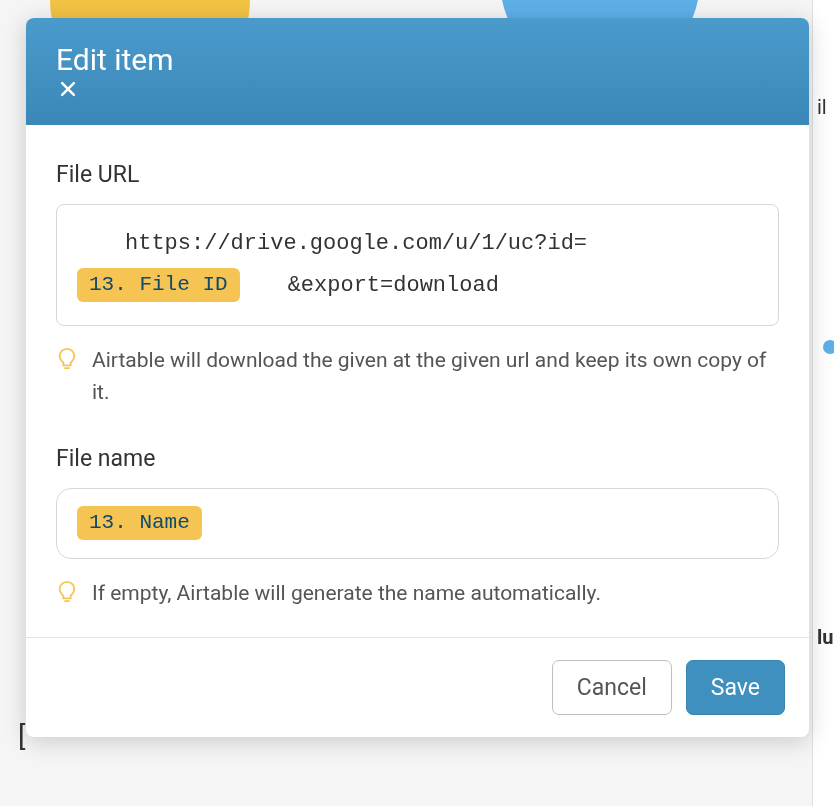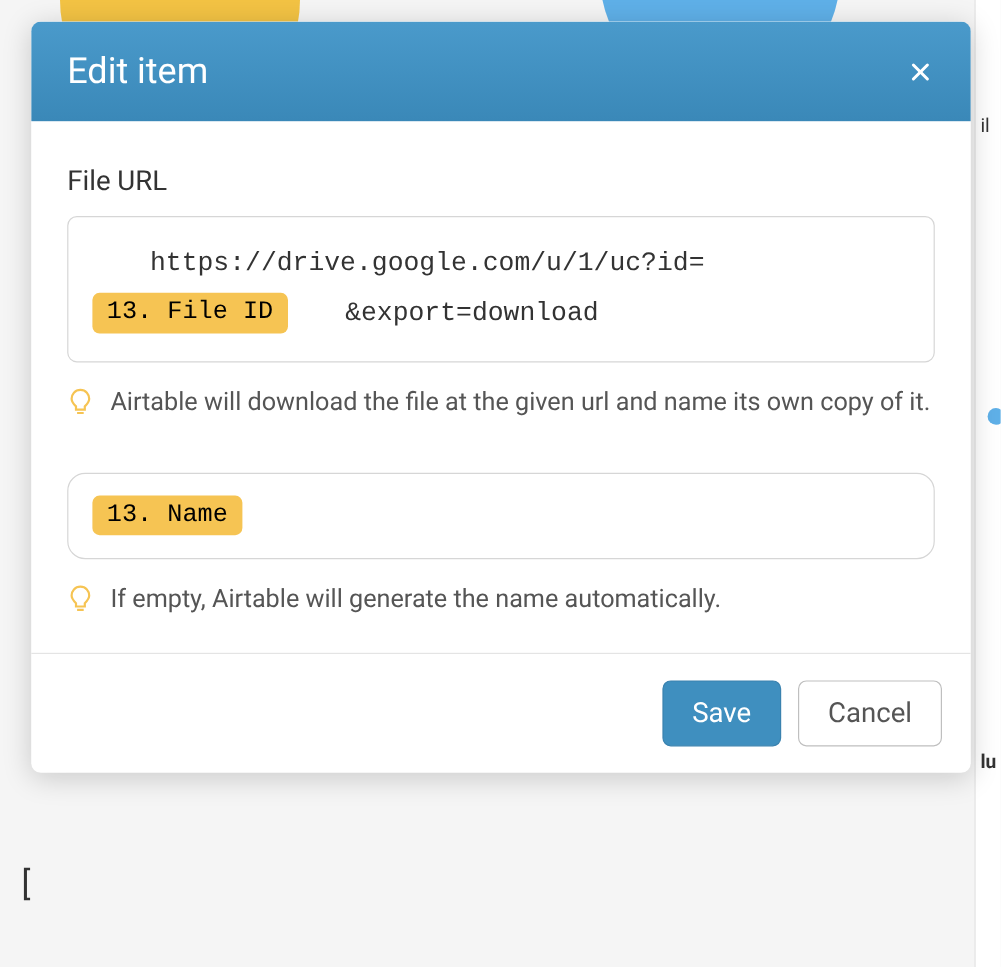--- a/index.html
+++ b/index.html
@@ -47,21 +47,21 @@
     .bg-right {
       position: absolute;
       right: 0;
       top: 0;
       width: 22px;
       height: 806px;
       background: #fff;
       border-left: 1px solid #e0e0e0;
       z-index: 0;
       color: #333;
-      font-size: 16px;
+      font-size: 20px;
       overflow: hidden;
     }
     .bg-right-text1 {
       position: absolute;
       top: 95px;
       left: 4px;
     }
     .bg-right-text2 {
       position: absolute;
       top: 625px;
@@ -89,21 +89,22 @@
       z-index: 10;
       overflow: hidden;
     }
     .modal-header {
       background: #3f8fbf;
       background: linear-gradient(to bottom, #4a9acb, #3a88b8);
       color: #fff;
       padding: 24px 30px;
       display: flex;
       justify-content: space-between;
-      align-items: center;
+      align-items: flex-start;
+      flex-direction: column;
     }
     .modal-title {
       font-size: 30px;
       font-weight: 400;
     }
     .close-icon {
       cursor: pointer;
       width: 24px;
       height: 24px;
       display: flex;
@@ -137,21 +138,21 @@
       cursor: text;
       word-break: break-all;
     }
     .input-box.single {
       padding: 14px 20px;
       border-radius: 15px;
     }
     .token {
       display: inline-block;
       background: #f6c453;
-      color: #000000;
+      color: #0c4a6e;
       padding: 3px 12px;
       border-radius: 6px;
       font-family: "SFMono-Regular", Consolas, "Liberation Mono", Menlo, monospace;
       font-size: 21px;
       vertical-align: middle;
       line-height: 1.3;
     }
     .url-text {
       font-family: Liberation Mono, monospace;
       margin-left: 48px;
@@ -230,38 +231,39 @@
         <span class="url-text">https://drive.google.com/u/1/uc?id=</span>
         <span class="token">13. File ID</span><span class="url-text">&amp;export=download</span>
       </div>
       <div class="hint">
         <span class="hint-icon">
           <svg viewBox="0 0 24 28" fill="none" stroke="#f6c453" stroke-width="2">
             <path d="M12 3 C7 3 4 7 4 11 C4 14 6 16 8 18 L8 21 L16 21 L16 18 C18 16 20 14 20 11 C20 7 17 3 12 3 Z"></path>
             <line x1="9" y1="24" x2="15" y2="24"></line>
           </svg>
         </span>
-        <span>Airtable will download the file at the given url and name its own copy of it.</span>
+        <span>Airtable will download the given at the given url and keep its own copy of it.</span>
       </div>
     </div>
 
     <div class="field-group" style="margin-bottom:10px;">
+      <div class="field-label">File name</div>
       <div class="input-box single">
         <span class="token">13. Name</span>
       </div>
       <div class="hint">
         <span class="hint-icon">
           <svg viewBox="0 0 24 28" fill="none" stroke="#f6c453" stroke-width="2">
             <path d="M12 3 C7 3 4 7 4 11 C4 14 6 16 8 18 L8 21 L16 21 L16 18 C18 16 20 14 20 11 C20 7 17 3 12 3 Z"></path>
             <line x1="9" y1="24" x2="15" y2="24"></line>
           </svg>
         </span>
         <span>If empty, Airtable will generate the name automatically.</span>
       </div>
     </div>
 
   </div>
 
   <div class="modal-footer">
+    <button class="btn btn-cancel">Cancel</button>
     <button class="btn btn-save">Save</button>
-    <button class="btn btn-cancel">Cancel</button>
   </div>
 </div>
 
 </body></html>

